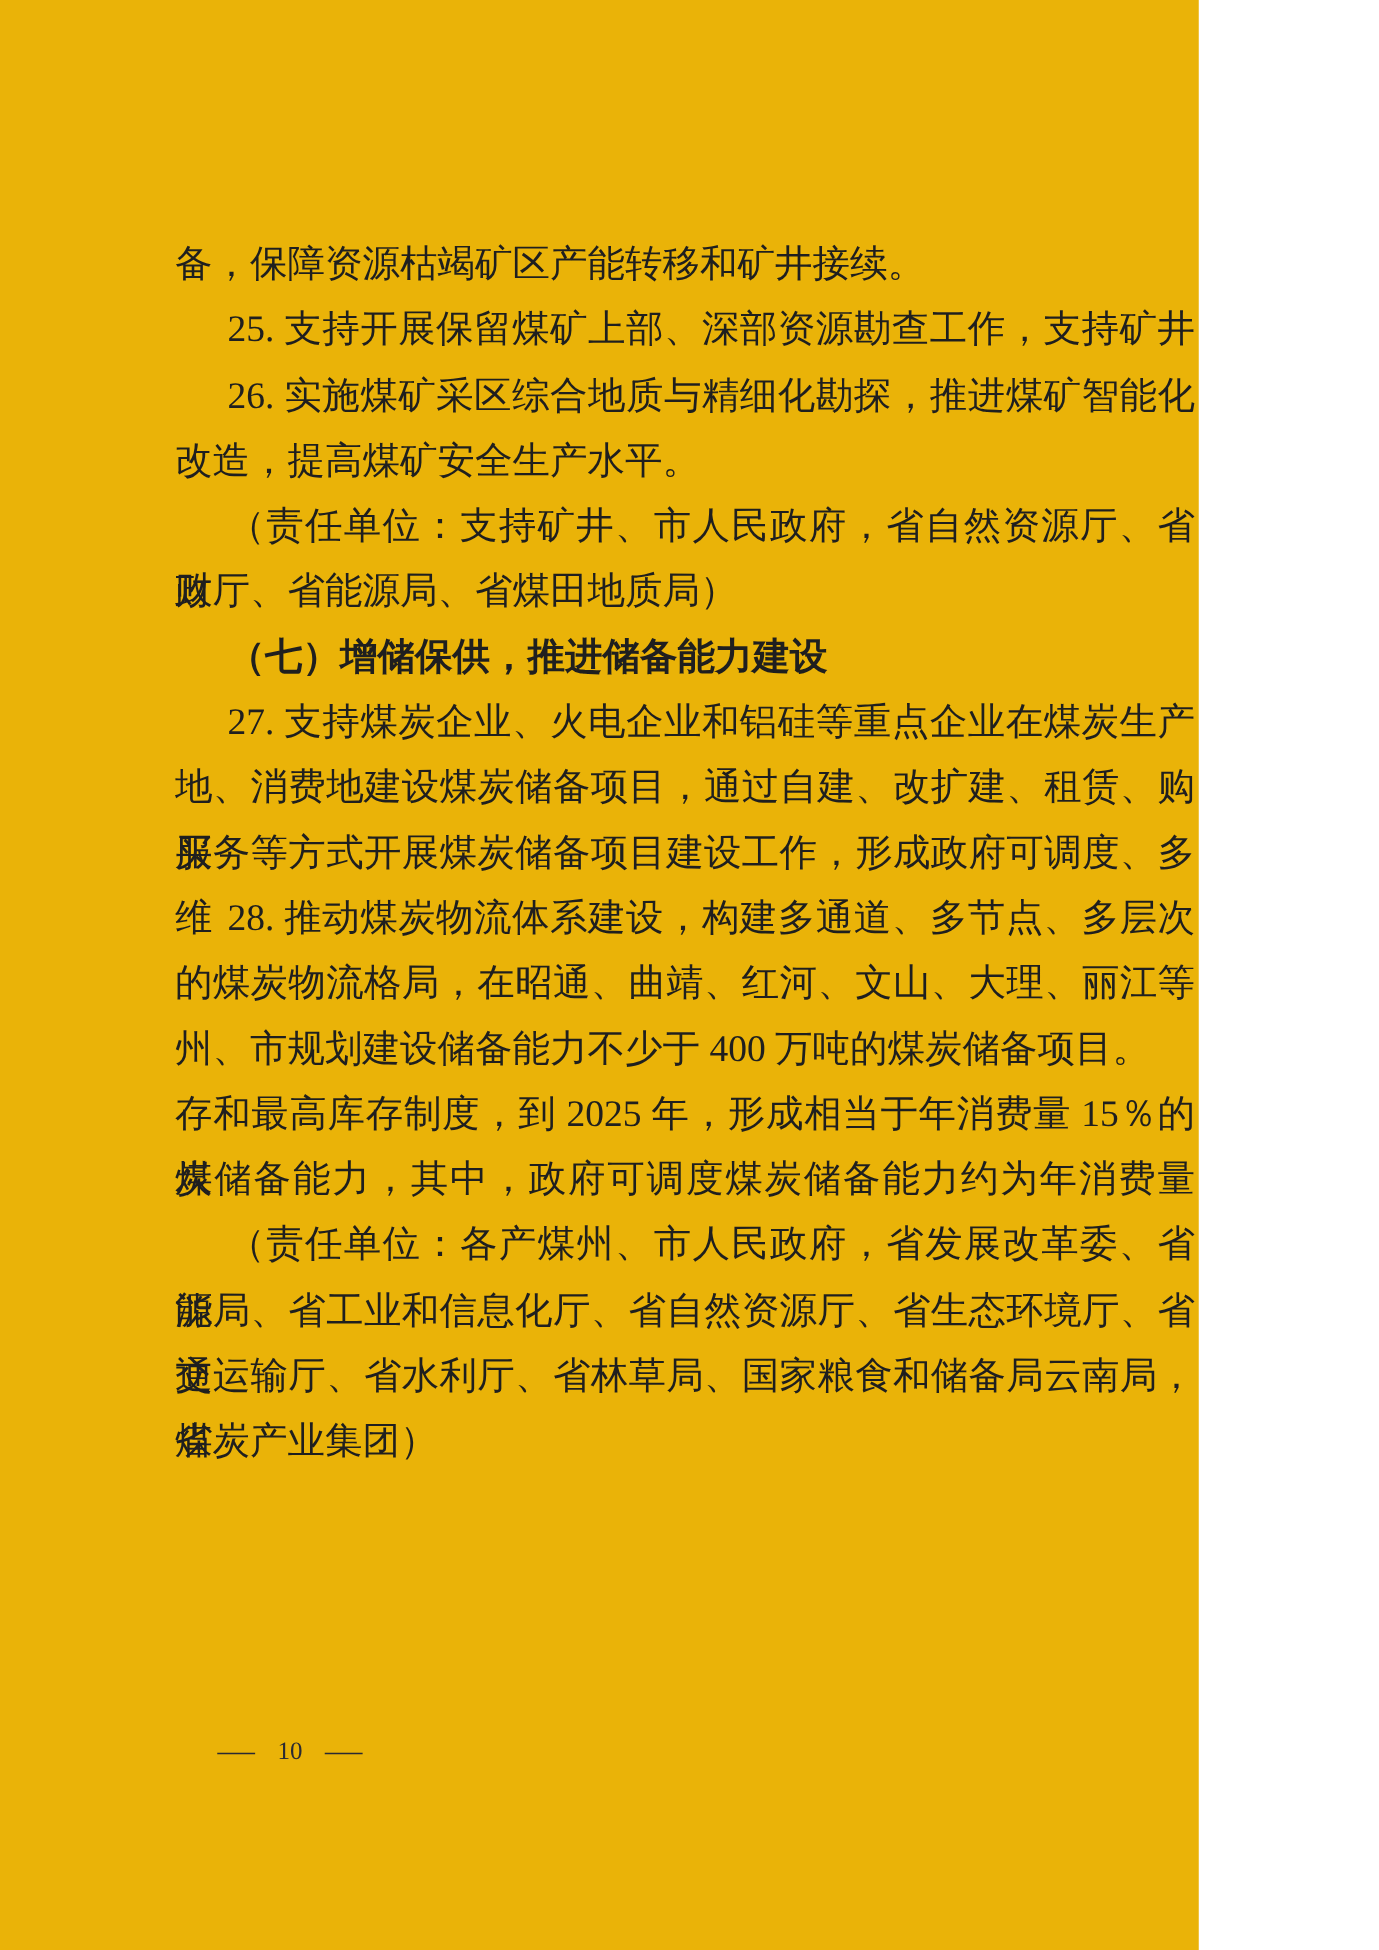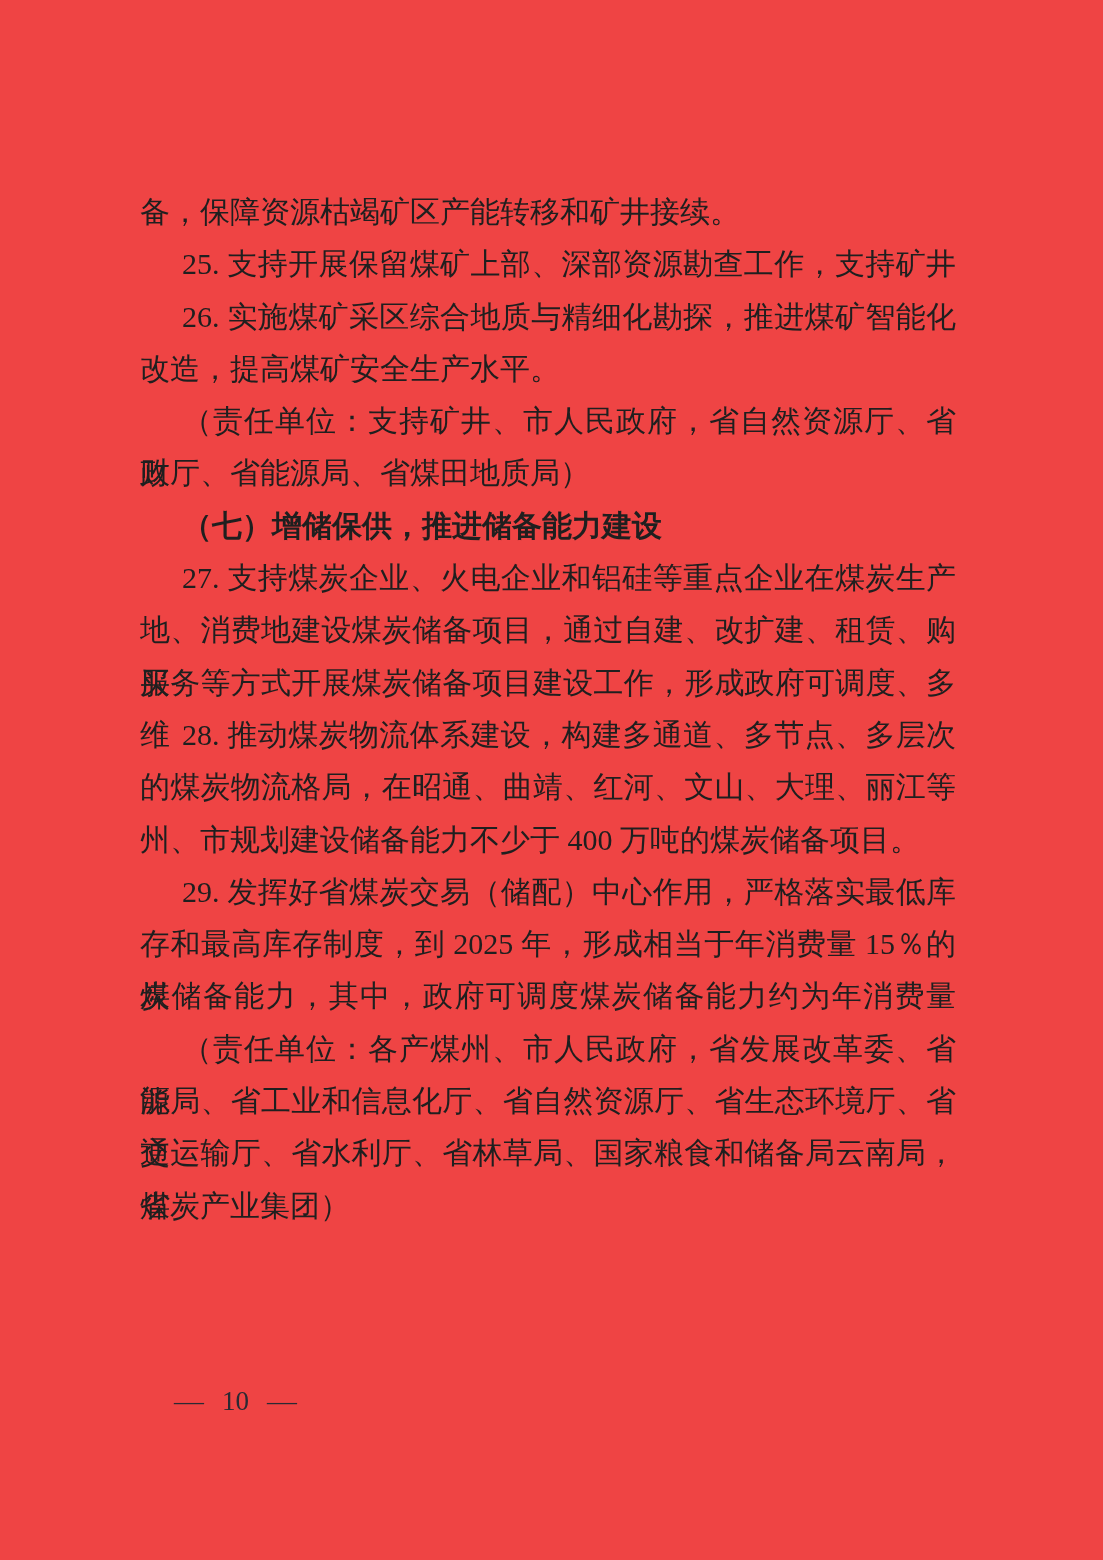--- a/index.html
+++ b/index.html
@@ -2,23 +2,23 @@
 <html lang="zh"><head>
 <meta charset="utf-8">
 <style>
   html, body {
     margin: 0;
     padding: 0;
     background: #ffffff;
   }
   .page {
     position: relative;
-    width: 1103px;
+    width: 959px;
     height: 1560px;
-    background: #ef4444;
+    background: #eab308;
     overflow: hidden;
     font-family: "Liberation Serif", "DejaVu Serif", serif;
     color: #1f1f1f;
   }
   .text-block {
     position: absolute;
     left: 140px;
     top: 186px;
     width: 816px;
   }
@@ -51,21 +51,21 @@
     align-items: center;
     font-size: 26px;
     color: #2a2a33;
   }
   .page-footer .dash {
     letter-spacing: 0;
     transform: scaleX(1.15);
   }
   .page-footer .pagenum {
     margin: 0 20px;
-    font-size: 27px;
+    font-size: 20px;
     font-family: Liberation Serif, serif;
   }
 </style>
 </head>
 <body>
 
 <div class="page">
 
   <main class="text-block">
     <p class="line">备，保障资源枯竭矿区产能转移和矿井接续。</p>
@@ -74,21 +74,20 @@
     <p class="line">改造，提高煤矿安全生产水平。</p>
     <p class="line indent justify">（责任单位：支持矿井、市人民政府，省自然资源厅、省财</p>
     <p class="line">政厅、省能源局、省煤田地质局）</p>
     <p class="line indent bold">（七）增储保供，推进储备能力建设</p>
     <p class="line indent justify">27. 支持煤炭企业、火电企业和铝硅等重点企业在煤炭生产</p>
     <p class="line justify">地、消费地建设煤炭储备项目，通过自建、改扩建、租赁、购买</p>
     <p class="line justify">服务等方式开展煤炭储备项目建设工作，形成政府可调度、多维</p>
     <p class="line indent justify">28. 推动煤炭物流体系建设，构建多通道、多节点、多层次</p>
     <p class="line justify">的煤炭物流格局，在昭通、曲靖、红河、文山、大理、丽江等</p>
     <p class="line">州、市规划建设储备能力不少于 400 万吨的煤炭储备项目。</p>
-    <p class="line indent justify">29. 发挥好省煤炭交易（储配）中心作用，严格落实最低库</p>
     <p class="line justify">存和最高库存制度，到 2025 年，形成相当于年消费量 15％的煤</p>
     <p class="line justify">炭储备能力，其中，政府可调度煤炭储备能力约为年消费量</p>
     <p class="line indent justify">（责任单位：各产煤州、市人民政府，省发展改革委、省能</p>
     <p class="line justify">源局、省工业和信息化厅、省自然资源厅、省生态环境厅、省交</p>
     <p class="line justify">通运输厅、省水利厅、省林草局、国家粮食和储备局云南局，省</p>
     <p class="line">煤炭产业集团）</p>
   </main>
 
   <footer class="page-footer">
     <span class="dash">—</span>

